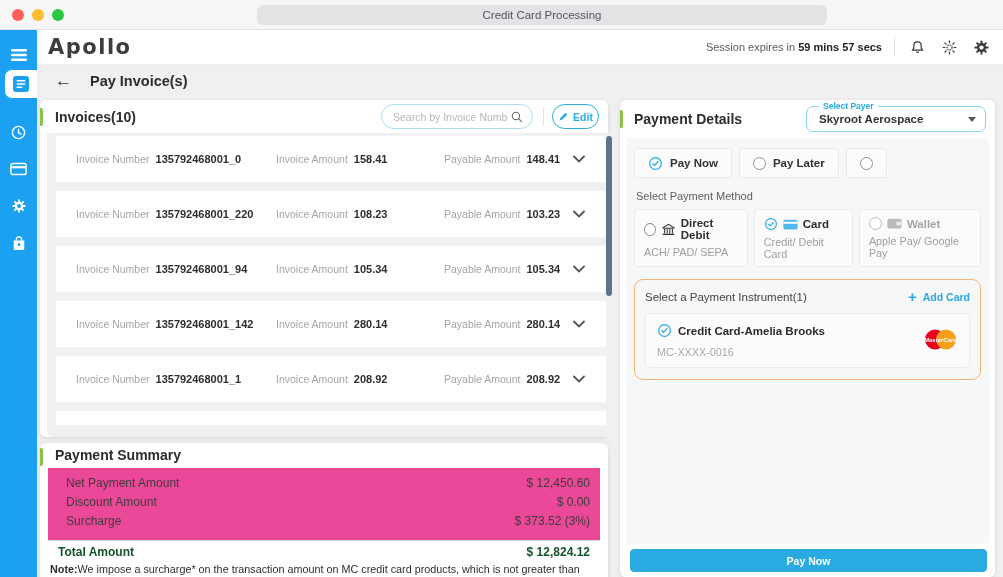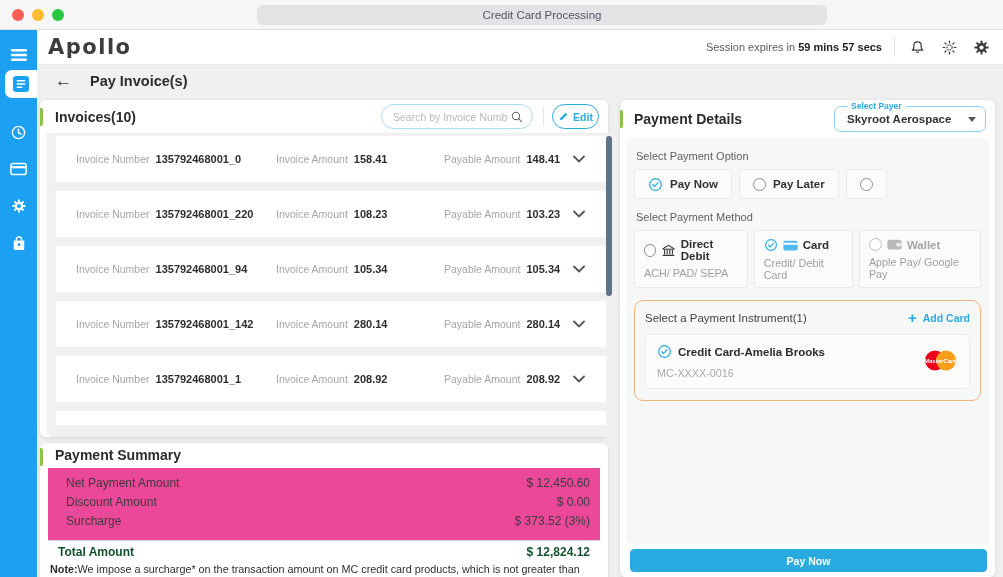--- a/index.html
+++ b/index.html
@@ -66,21 +66,21 @@
   .sum-box { margin:1px 8px 0 8px; background:#ec4899; padding:5px 10px 10px 18px; }
   .sum-row { display:flex; justify-content:space-between; font-size:12px; color:#3c3c3c; padding:2.5px 0; }
   .total-row { display:flex; justify-content:space-between; margin:0 8px; padding:4px 10px 2px 10px; border-top:1px solid #d7d7d7; font-size:12px; font-weight:bold; color:#14532d; }
   .note { margin:1px 8px 0 8px; padding:0 10px 0 2px; font-size:10.8px; color:#2e2e2e; line-height:1.35; }
 
   
   .details-card { left:620px; top:100px; width:375px; height:477px; }
   .det-head { height:38px; position:relative; display:flex; align-items:center; }
   .det-head .accent { top:10px; }
   .det-title { margin-left:14px; font-size:14px; font-weight:bold; color:#2c2c2c; }
-  .payer { position:absolute; right:9px; top:6px; width:152px; height:26px; border:1.5px solid #8ad2f5; border-radius:7px; background:#fff; display:flex; align-items:center; cursor:pointer; }
+  .payer { position:absolute; right:9px; top:6px; width:180px; height:26px; border:1.5px solid #8ad2f5; border-radius:7px; background:#fff; display:flex; align-items:center; cursor:pointer; }
   .payer-label { position:absolute; left:12px; top:-6px; background:#fff; padding:0 4px; font-size:8.5px; font-weight:bold; color:#29abe2; }
   .payer-value { margin-left:12px; font-size:11.5px; font-weight:bold; color:#333; }
   .payer-caret { margin-left:auto; margin-right:9px; width:0; height:0; border-left:4px solid transparent; border-right:4px solid transparent; border-top:5px solid #555; }
 
   .det-body { position:absolute; left:6px; right:6px; top:38px; bottom:33px; background:#f6f7f7; border-radius:4px; padding:10px 8px; overflow:hidden; }
   .sec-label { font-size:11px; color:#5f5f5f; margin:2px 0 7px 2px; }
   .chips { display:flex; gap:7px; margin-bottom:12px; }
   .chip { height:30px; background:#fbfbfb; border:1px solid #e9e9e9; border-radius:3px; display:flex; align-items:center; gap:7px; padding:0 13px; cursor:pointer; font-size:11.5px; font-weight:bold; color:#333; }
   .radio { width:13px; height:13px; border:1.5px solid #8f8f8f; border-radius:50%; background:#fff; }
   .radio.dim { border-color:#bdbdbd; }
@@ -403,21 +403,20 @@
     <span class="accent"></span>
     <span class="det-title">Payment Details</span>
     <div class="payer">
       <span class="payer-label">Select Payer</span>
       <span class="payer-value">Skyroot Aerospace</span>
       <span class="payer-caret"></span>
     </div>
   </div>
 
   <div class="det-body">
-    <div class="sec-label">Select Payment Option</div>
     <div class="chips">
       <div class="chip">
         <span>
           <svg width="15" height="15" viewBox="0 0 24 24">
               <circle cx="12" cy="12" r="9.3" fill="#fff" stroke="#29abe2" stroke-width="2"></circle>
               <path d="M7.8 12.4l2.7 2.7 5.7-6" fill="none" stroke="#29abe2" stroke-width="2" stroke-linecap="round"></path>
             </svg>
         </span>
         <span>Pay Now</span>
       </div>

